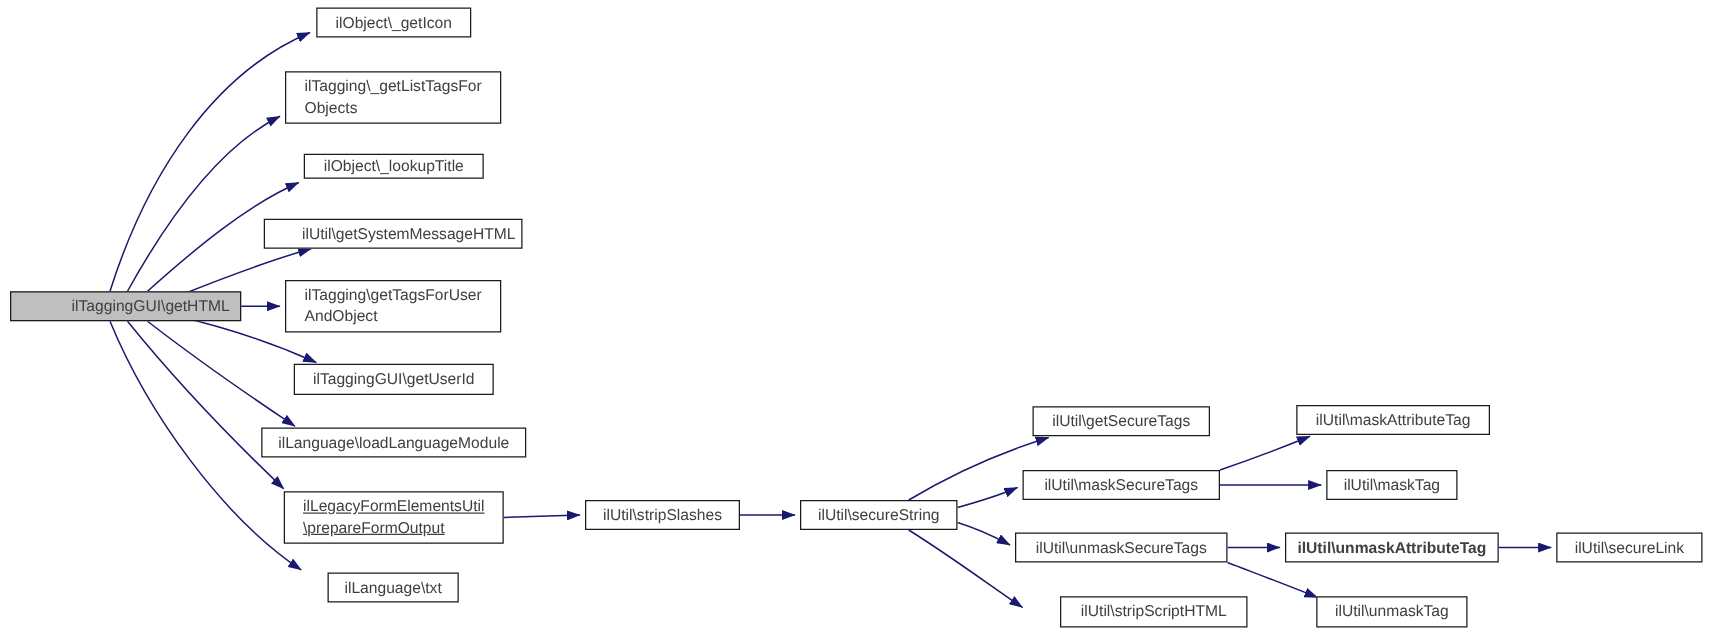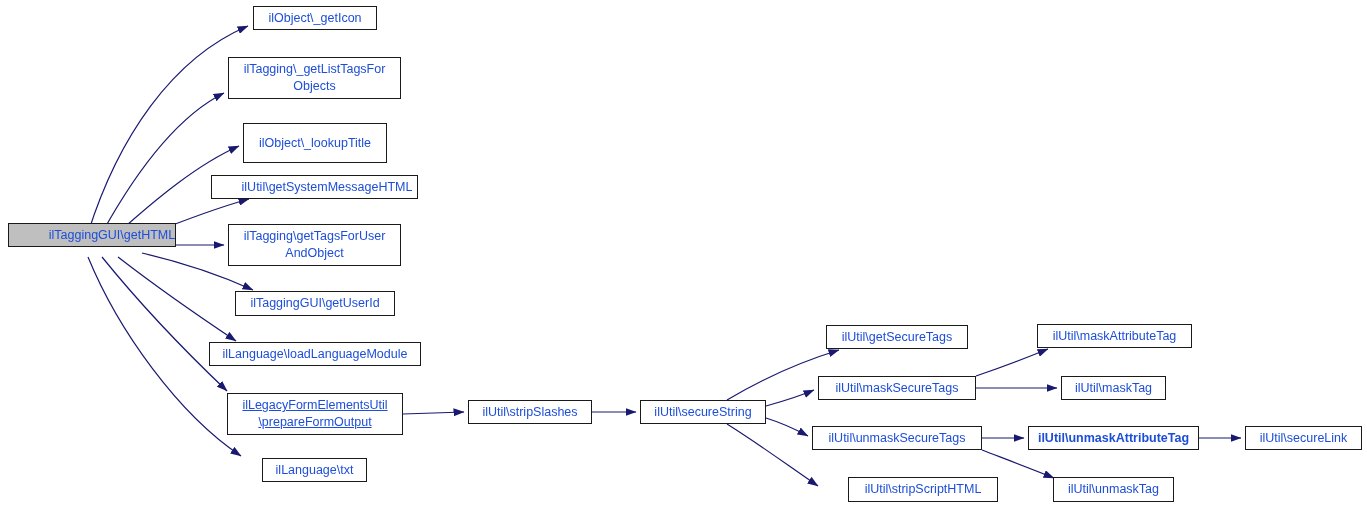--- a/index.html
+++ b/index.html
@@ -29,25 +29,25 @@
   }
   .arrowhead {
     fill: var(--edge-color, #191970);
   }
   .node {
     position: absolute;
     box-sizing: border-box;
     display: flex;
     align-items: center;
     justify-content: center;
-    text-align: center;
+    text-align: left;
     white-space: pre-line;
     background: var(--node-fill, #ffffff);
     border: 1.2px solid var(--node-border, #1a1a1a);
-    color: #1d4ed8;
+    color: #404040;
     font-size: 12.5px;
     line-height: 1.35;
     cursor: pointer;
   }
   .node.root {
     background: var(--root-fill, #bfbfbf);
     border-width: 1.6px;
   }
 </style>
 </head>
@@ -76,25 +76,25 @@
       <path d="M 766 406 C 784 401, 800 396, 814 390" class="edge" marker-end="url(#arrowhead)"></path>
       <path d="M 766 418 C 782 423, 795 429, 808 436" class="edge" marker-end="url(#arrowhead)"></path>
       <path d="M 727 424 C 762 446, 790 467, 818 486" class="edge" marker-end="url(#arrowhead)"></path>
       <path d="M 976 376 C 1002 367, 1026 358, 1048 349" class="edge" marker-end="url(#arrowhead)"></path>
       <path d="M 976 388 L 1057 388" class="edge" marker-end="url(#arrowhead)"></path>
       <path d="M 982 438 L 1024 438" class="edge" marker-end="url(#arrowhead)"></path>
       <path d="M 982 450 C 1008 460, 1032 469, 1054 478" class="edge" marker-end="url(#arrowhead)"></path>
       <path d="M 1199 438 L 1241 438" class="edge" marker-end="url(#arrowhead)"></path>
     </svg>
 
-<div class="node root" style="left: 8px; top: 223px; width: 168px; height: 24px; padding-left: 40px;">ilTaggingGUI\getHTML</div>
+<div class="node root" style="left: 8px; top: 233px; width: 185px; height: 24px; padding-left: 40px;">ilTaggingGUI\getHTML</div>
     <div class="node" style="left: 253px; top: 6px; width: 124px; height: 24px;">ilObject\_getIcon</div>
     <div class="node" style="left: 228px; top: 57px; width: 173px; height: 42px;">ilTagging\_getListTagsFor
 Objects</div>
-    <div class="node" style="left: 243px; top: 123px; width: 144px; height: 40px;">ilObject\_lookupTitle</div>
+    <div class="node" style="left: 243px; top: 123px; width: 144px; height: 20px;">ilObject\_lookupTitle</div>
     <div class="node" style="left: 211px; top: 175px; width: 207px; height: 24px; padding-left: 25px;">ilUtil\getSystemMessageHTML</div>
     <div class="node" style="left: 228px; top: 224px; width: 173px; height: 42px;">ilTagging\getTagsForUser
 AndObject</div>
     <div class="node" style="left: 235px; top: 291px; width: 160px; height: 25px;">ilTaggingGUI\getUserId</div>
     <div class="node" style="left: 209px; top: 342px; width: 212px; height: 24px;">ilLanguage\loadLanguageModule</div>
     <div class="node" style="left: 227px; top: 393px; width: 176px; height: 42px; text-decoration: underline;">ilLegacyFormElementsUtil
 \prepareFormOutput</div>
     <div class="node" style="left: 262px; top: 458px; width: 105px; height: 24px;">ilLanguage\txt</div>
     <div class="node" style="left: 468px; top: 400px; width: 124px; height: 24px;">ilUtil\stripSlashes</div>
     <div class="node" style="left: 640px; top: 400px; width: 126px; height: 24px;">ilUtil\secureString</div>

